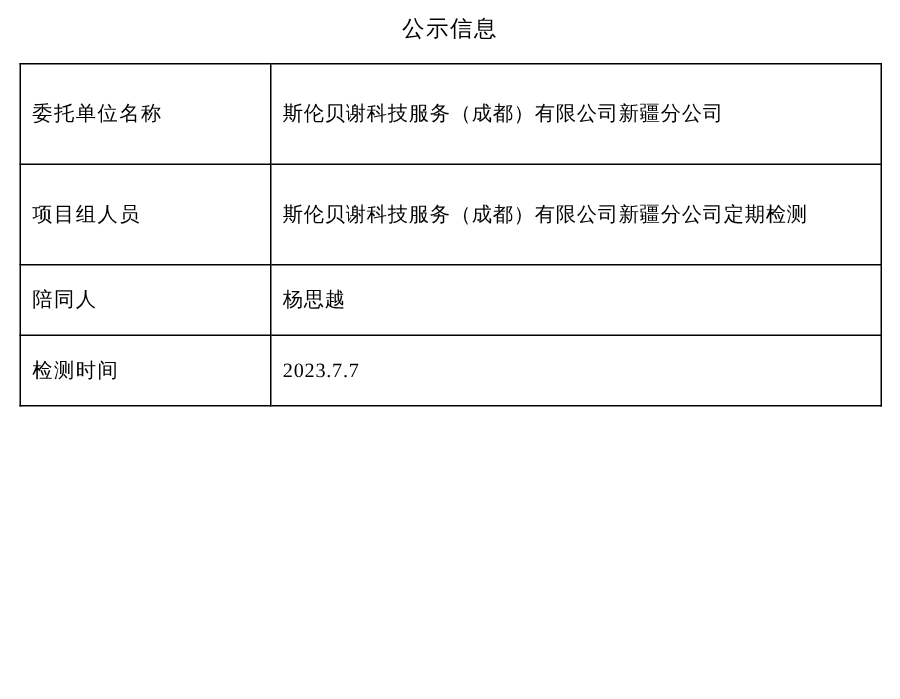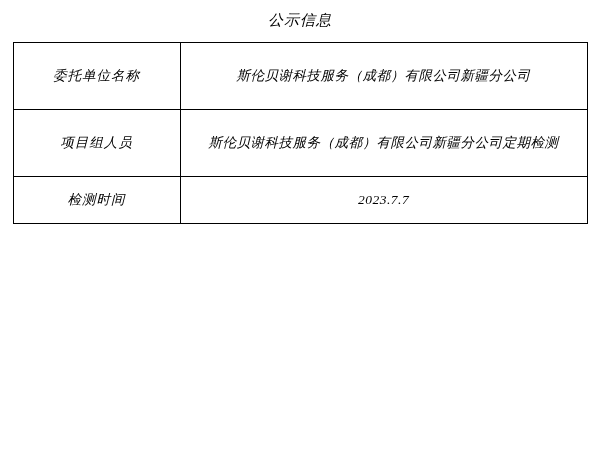--- a/index.html
+++ b/index.html
@@ -12,21 +12,20 @@
     background: #ffffff;
     font-family: "Liberation Serif", "DejaVu Serif", serif;
     color: #000000;
     overflow: hidden;
   }
   .page {
     position: relative;
     width: 600px;
     height: 466px;
     box-sizing: border-box;
-    font-style: italic;
   }
   .doc-title {
     text-align: center;
     font-size: 15px;
     line-height: 1;
     padding-top: 13px;
     padding-bottom: 14px;
     letter-spacing: 1px;
   }
   table.info-table {
@@ -34,21 +33,20 @@
     margin: 0 auto;
     width: 540px;
     table-layout: fixed;
   }
   table.info-table td {
     border: 1px solid #000000;
     font-size: 13.5px;
     line-height: 1.75;
     padding: 6px 8px;
     vertical-align: middle;
-    text-align: center;
   }
   td.label-cell {
     width: 150px;
     letter-spacing: 1px;
   }
   td.value-cell {
     width: 390px;
     letter-spacing: 0.5px;
   }
   .row-tall td {
@@ -69,19 +67,23 @@
     <tbody>
       <tr class="row-tall">
         <td class="label-cell">委托单位名称</td>
         <td class="value-cell">斯伦贝谢科技服务（成都）有限公司新疆分公司</td>
       </tr>
       <tr class="row-tall">
         <td class="label-cell">项目组人员</td>
         <td class="value-cell">斯伦贝谢科技服务（成都）有限公司新疆分公司定期检测</td>
       </tr>
       <tr class="row-short">
+        <td class="label-cell">陪同人</td>
+        <td class="value-cell">杨思越</td>
+      </tr>
+      <tr class="row-short">
         <td class="label-cell">检测时间</td>
         <td class="value-cell">2023.7.7</td>
       </tr>
     </tbody>
   </table>
 
 </div>
 
 </body></html>

